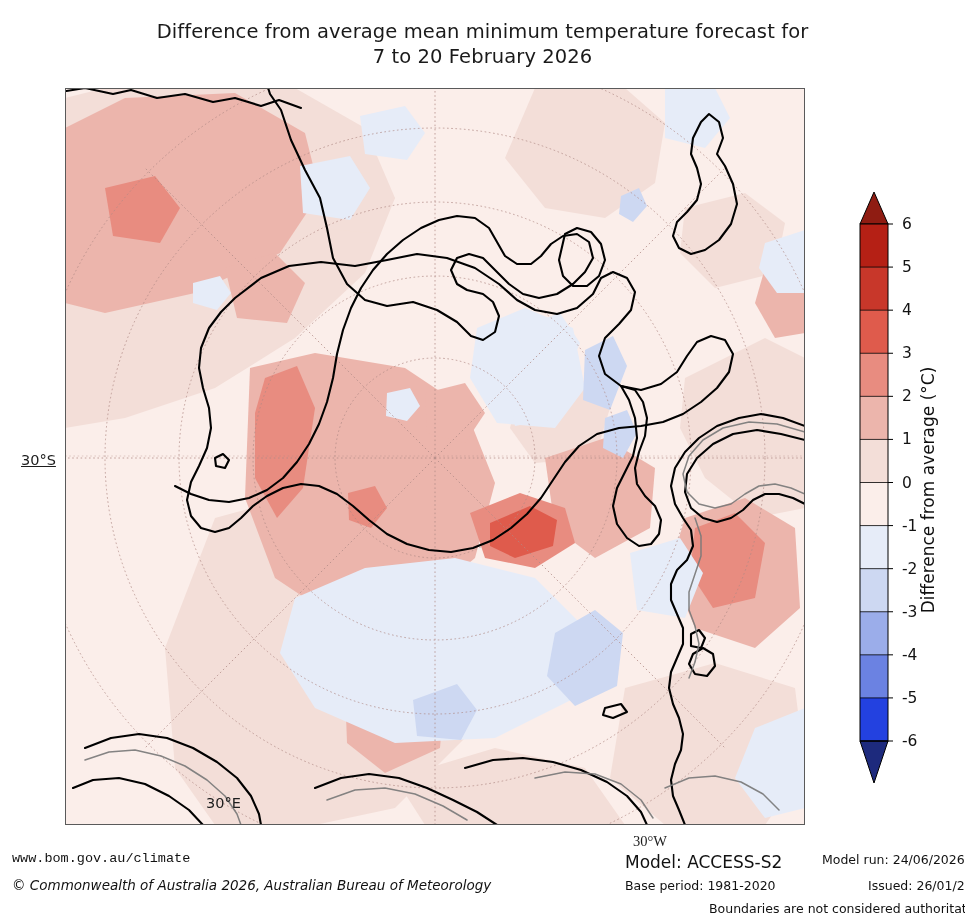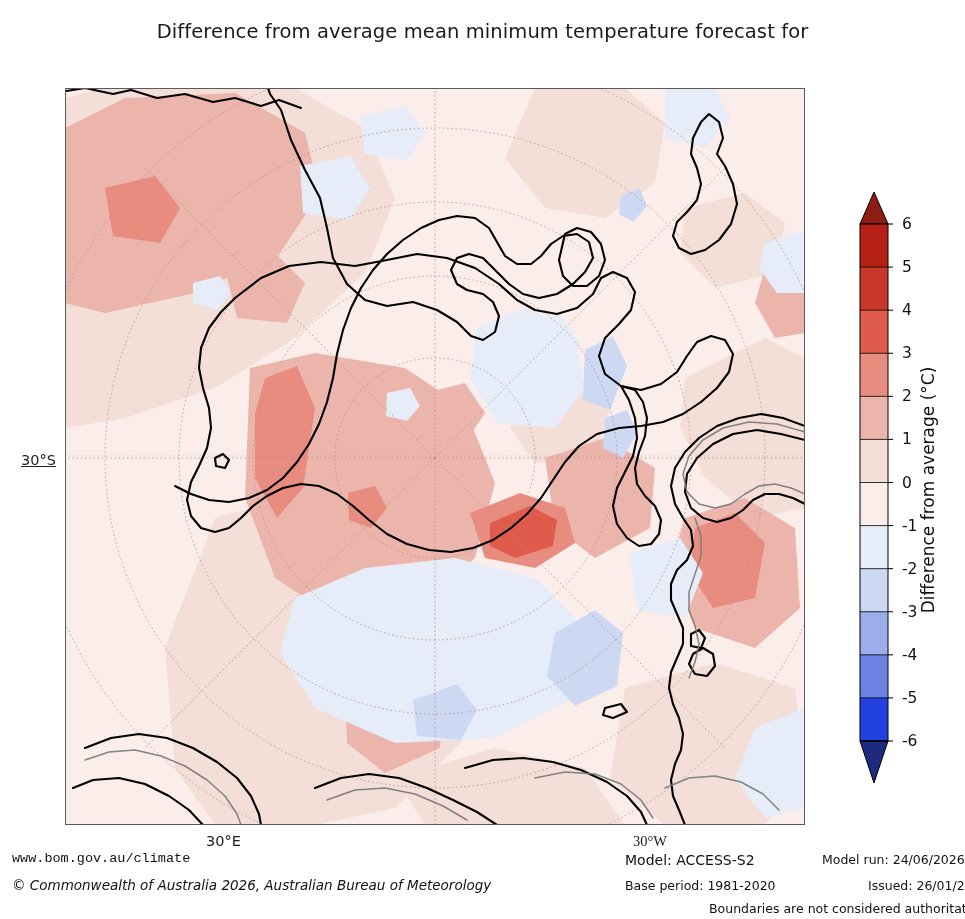--- a/index.html
+++ b/index.html
@@ -46,21 +46,21 @@
   #map-canvas { display: block; }
 
   
   .axis-label {
     position: absolute;
     font-size: 14.5px;
     color: #1d1d1d;
     white-space: nowrap;
   }
   #lat-30s  { left: 21px;  top: 452px; text-decoration: underline; }
-  #lon-30e  { left: 206px; top: 833px; }
+  #lon-30e  { left: 206px; top: 795px; }
   #lon-30w  { left: 633px; top: 833px; font-family: Liberation Serif, serif; }
 
   
   #colorbar-group {
     position: absolute;
     left: 858px;
     top: 190px;
     width: 105px;
     height: 600px;
   }
@@ -86,31 +86,32 @@
 
   
   .footer-text {
     position: absolute;
     font-size: 13.5px;
     color: #111111;
     white-space: nowrap;
   }
   #foot-url        { left: 12px;  top: 851px; font-family: Liberation Mono, monospace; }
   #foot-copyright  { left: 12px;  top: 877px; font-style: italic; }
-  #foot-model      { left: 625px; top: 852px; font-size: 14px; }
+  #foot-model      { left: 625px; top: 852px; font-size: 17px; }
   #foot-baseperiod { left: 625px; top: 878px; font-size: 12.5px; }
   #foot-modelrun   { left: 822px; top: 852px; font-size: 12.5px; }
   #foot-issued     { left: 868px; top: 878px; font-size: 12.5px; }
   #foot-boundaries { left: 709px; top: 901px; font-size: 12.5px; }
 </style>
 </head>
 <body>
 
 <div id="title-block">
   <span class="tline">Difference from average mean minimum temperature forecast for</span>
+  <span class="tline">7 to 20 February 2026</span>
 </div>
 
 <div id="map-frame">
   <svg id="map-canvas" width="740" height="737" viewBox="0 0 740 737" xmlns="http://www.w3.org/2000/svg">
     <defs>
       <clipPath id="mapclip">
           <rect x="0" y="0" width="740" height="737"></rect>
         </clipPath>
     </defs>
 

